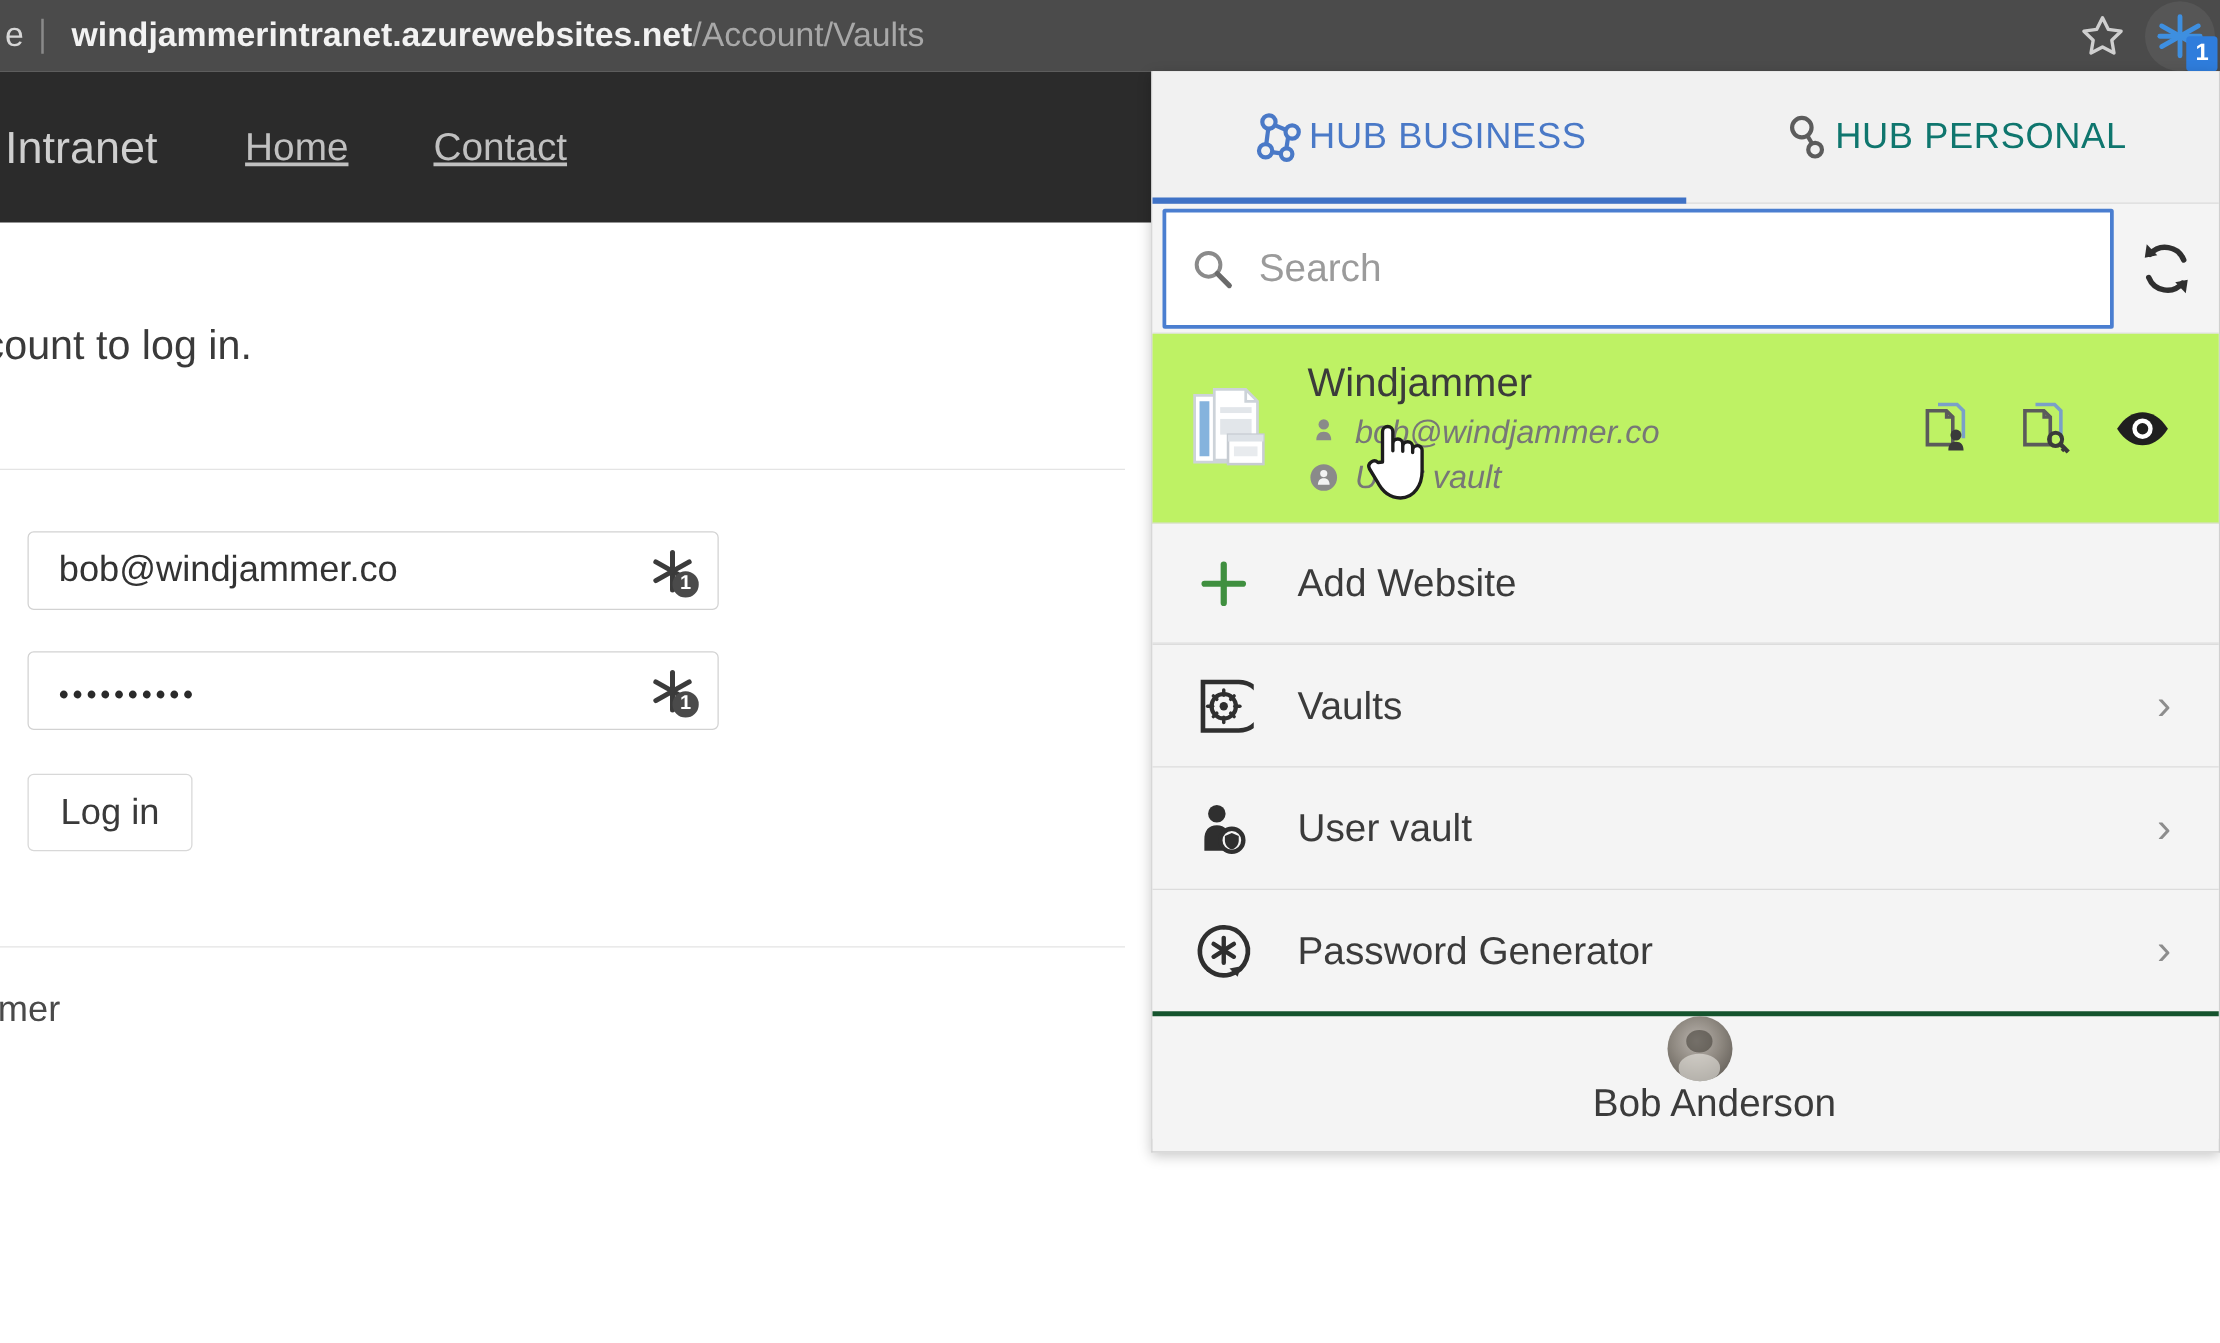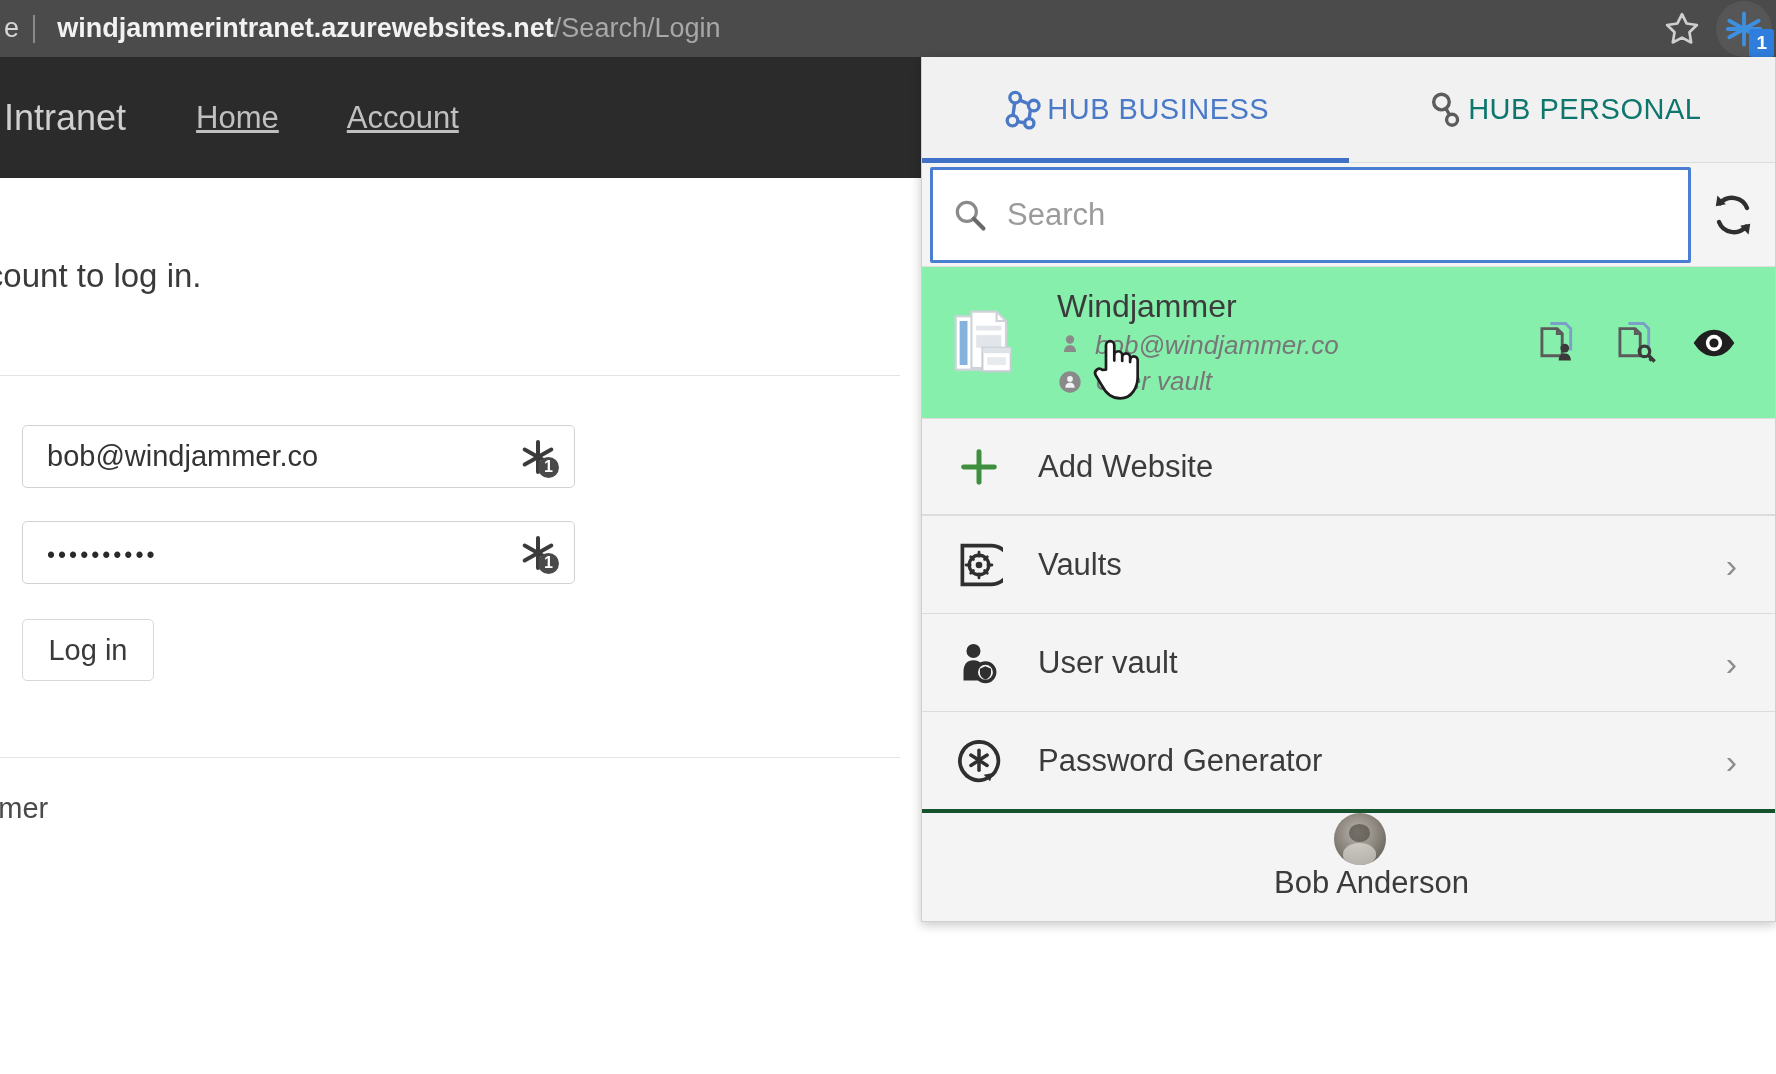--- a/index.html
+++ b/index.html
@@ -185,25 +185,24 @@
   #search-placeholder { color: #9b9b9b; font-size: 31px; }
   #refresh-btn {
     width: 84px; height: 78px;
     display: flex; align-items: center; justify-content: center;
   }
 
   
   #website-entry {
     height: 152px;
     display: flex; align-items: center;
-    background: #86efac;
+    background: #bef264;
     border-bottom: 1px solid #dcdcdc;
     padding-left: 20px;
     position: relative;
-    gap: 11px;
   }
   #website-icon { width: 84px; display: flex; justify-content: center; }
   #website-info { margin-left: 20px; flex: 1; }
   #website-title { font-size: 32px; color: #3b3b3b; margin-bottom: 5px; }
   .website-sub {
     display: flex; align-items: center; gap: 12px;
     font-size: 26px; font-style: italic; color: #777; margin-top: 5px;
   }
   #website-actions { display: flex; align-items: center; gap: 32px; padding-right: 38px; }
   .action-icon { width: 46px; height: 46px; display: flex; align-items: center; justify-content: center; }
@@ -256,21 +255,21 @@
     z-index: 50;
   }
 </style>
 </head>
 <body>
 
 <div id="browser-chrome">
   <span id="chrome-left-text">e</span>
   <div id="chrome-divider"></div>
   <div id="url-text">
-    <span class="url-strong">windjammerintranet.azurewebsites.net</span><span class="url-dim">/Search/Login</span>
+    <span class="url-strong">windjammerintranet.azurewebsites.net</span><span class="url-dim">/Account/Vaults</span>
   </div>
 
   <div id="chrome-right">
     <div class="chrome-btn">
       <svg width="38" height="38" viewBox="0 0 24 24">
         <path d="M12 2.6l2.9 5.9 6.5.95-4.7 4.58 1.11 6.47L12 17.45 6.19 20.5 7.3 14.03 2.6 9.45l6.5-.95z" fill="none" stroke="#cfcfcf" stroke-width="1.7" stroke-linejoin="round"></path>
       </svg>
     </div>
     <div class="chrome-btn" id="ext-btn">
       <svg width="44" height="44" viewBox="0 0 24 24">
@@ -284,21 +283,21 @@
       <span id="ext-badge">1</span>
     </div>
   </div>
 </div>
 
 <div id="page">
 
   <div id="navbar">
     <span id="brand">r Intranet</span>
     <a class="nav-link" id="nav-link-home">Home</a>
-    <a class="nav-link" id="nav-link-contact">Account</a>
+    <a class="nav-link" id="nav-link-contact">Contact</a>
   </div>
 
   <div id="page-lead">account to log in.</div>
   <div id="hr-top"></div>
 
   <div class="field" id="field-email">
     <span class="field-value">bob@windjammer.co</span>
     <span class="field-badge">
       <svg width="40" height="40" viewBox="0 0 24 24">
         <g stroke="#3b3b3b" stroke-width="2.4" stroke-linecap="round">

